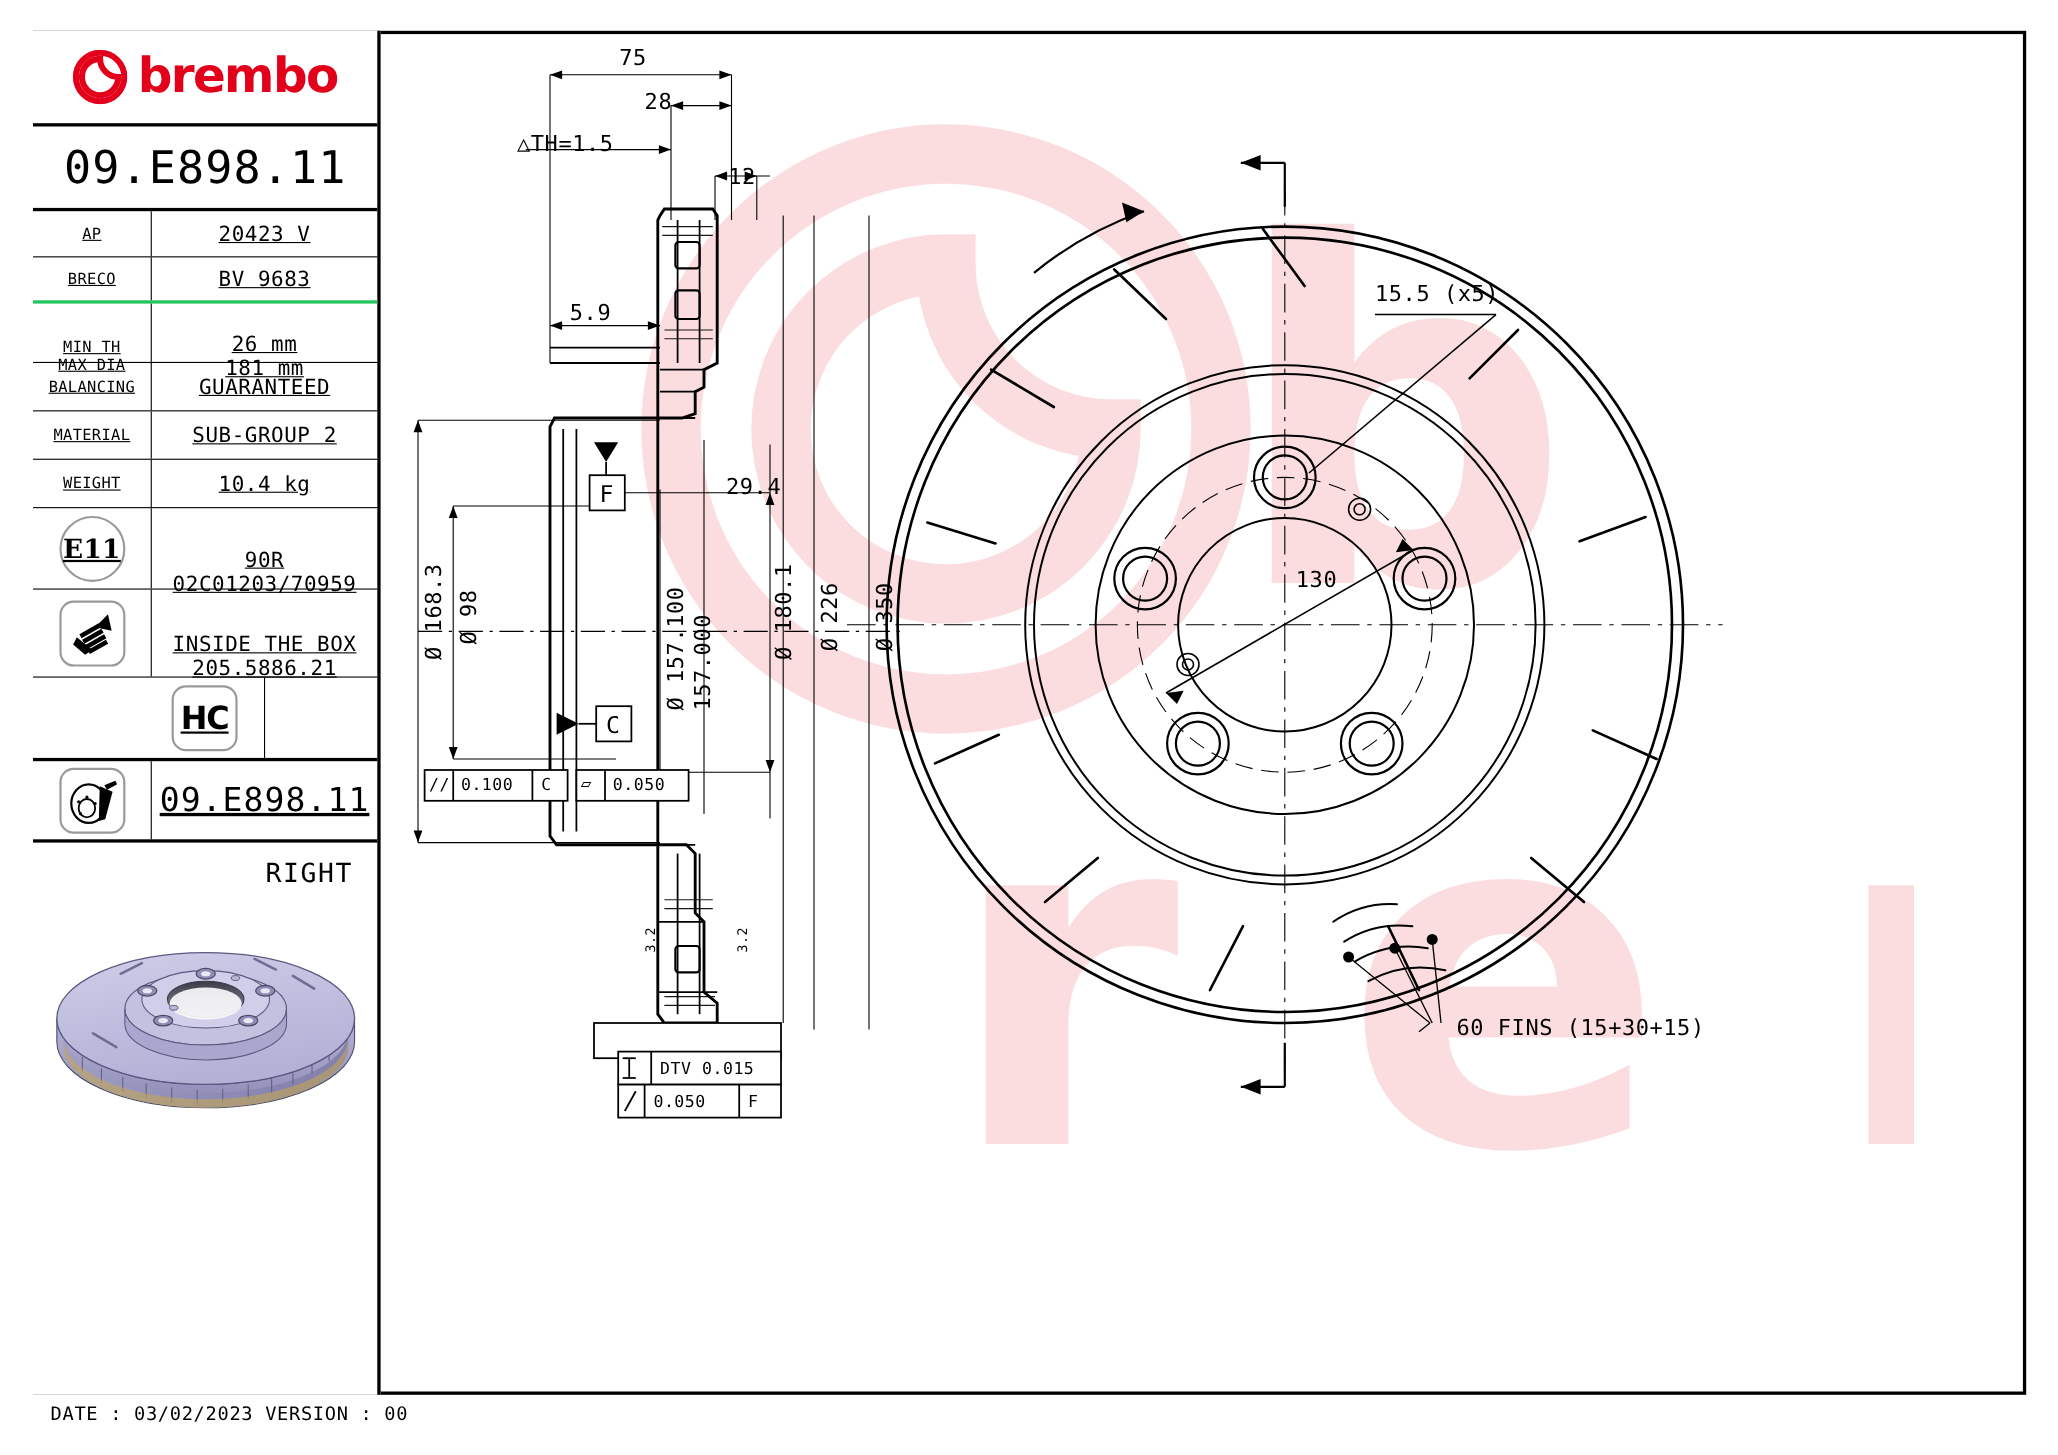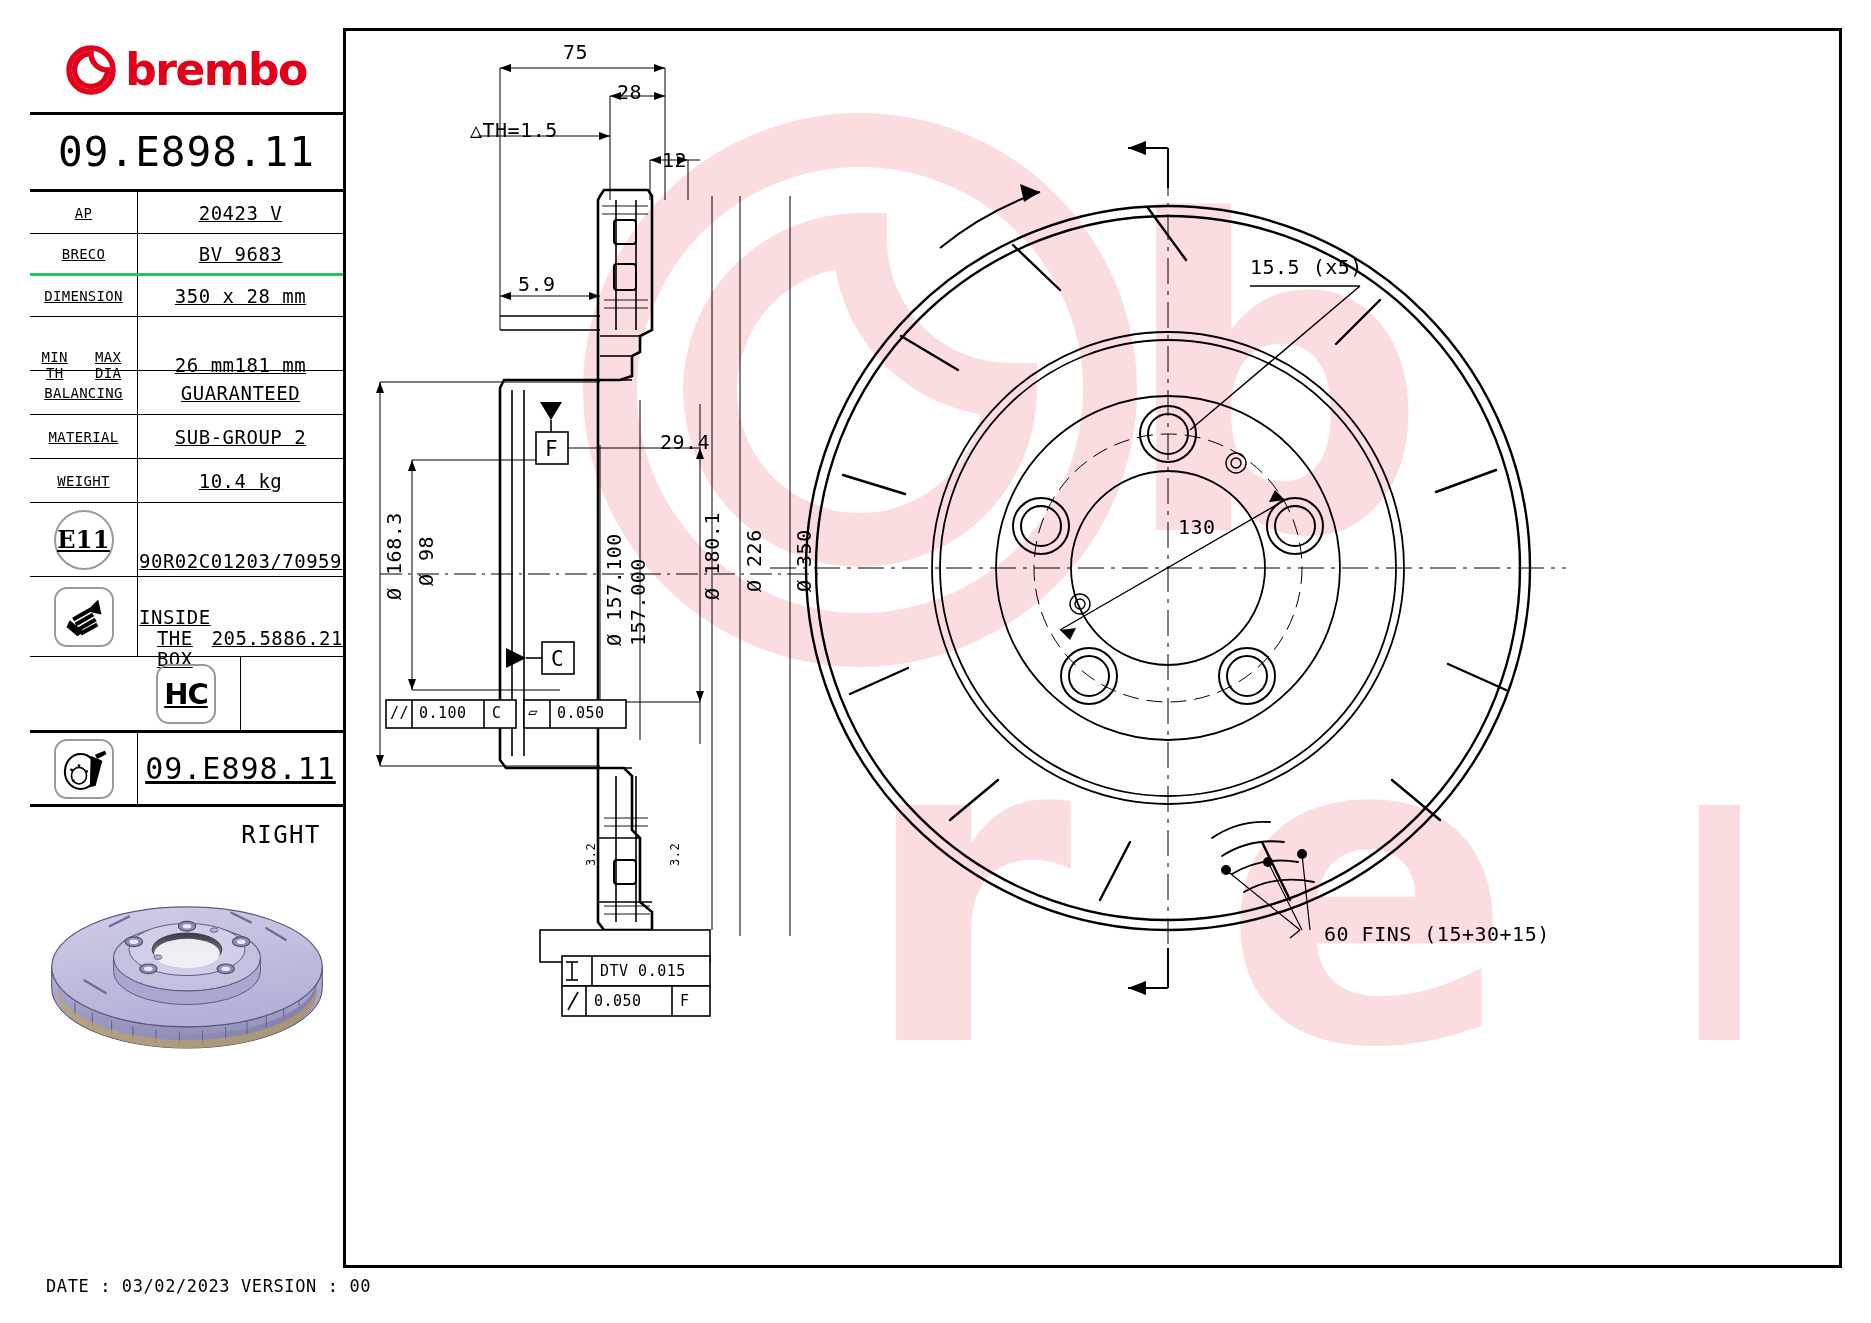--- a/index.html
+++ b/index.html
@@ -40,21 +40,21 @@
   .r-dim{height:41px;}
   .r-minth{height:54px;}
   .r-bal{height:44px;}
   .r-mat{height:44px;}
   .r-weight{height:44px;}
   .r-e11{height:74px;}
   .r-screw{height:80px;}
   .r-hc{height:76px;border-bottom:3px solid #000;flex-direction:column;}
   .r-disc{height:74px;border-bottom:3px solid #000;}
 
-  .two-line{display:flex;flex-direction:row;align-items:center;justify-content:center;
+  .two-line{display:flex;flex-direction:column;align-items:center;justify-content:center;
     line-height:1.12;width:100%;margin-top:44px;}
   .two-line span{display:block;}
   .lbl .two-line span{font-size:14px;}
   .val .two-line span{font-size:19px;}
 
   .icon-box{width:100%;height:100%;display:flex;align-items:center;justify-content:center;}
   .e11{width:56px;height:56px;border:2.5px solid #9a9a9a;border-radius:50%;
     display:flex;align-items:center;justify-content:center;
     font-family:"DejaVu Serif",serif;font-weight:700;font-size:24px;}
   .sqicon{width:56px;height:56px;border:2.5px solid #9a9a9a;border-radius:13px;
@@ -123,24 +123,20 @@
     <div class="cell r-ap">
       <div class="lbl" style="width:108px">AP</div>
       <div class="val">20423 V</div>
     </div>
 
     <div class="cell r-breco">
       <div class="lbl" style="width:108px">BRECO</div>
       <div class="val">BV 9683</div>
     </div>
 
-    <div class="cell r-dim">
-      <div class="lbl" style="width:108px">DIMENSION</div>
-      <div class="val">350 x 28 mm</div>
-    </div>
 
     <div class="cell r-minth">
       <div class="lbl" style="width:108px">
         <div class="two-line">
           <span>MIN TH</span>
           <span>MAX DIA</span>
         </div>
       </div>
       <div class="val">
         <div class="two-line">
@@ -553,21 +549,21 @@
       <g stroke-width="1.2">
         <line x1="1226" y1="870" x2="1300" y2="930"></line>
         <line x1="1268" y1="862" x2="1302" y2="930"></line>
         <line x1="1302" y1="854" x2="1310" y2="930"></line>
         <line x1="1290" y1="938" x2="1300" y2="930"></line>
       </g>
     </g>
   </svg>
 
   <span class="dtxt" style="left:563px;top:40px;">75</span>
-  <span class="dtxt" style="left:617px;top:80px;">28</span>
+  <span class="dtxt" style="left:586px;top:80px;">28</span>
   <span class="dtxt" style="left:662px;top:148px;">12</span>
   <span class="dtxt" style="left:470px;top:118px;">△TH=1.5</span>
   <span class="dtxt" style="left:518px;top:272px;">5.9</span>
   <span class="dtxt" style="left:660px;top:430px;">29.4</span>
 
   <span class="dtxt vtxt" style="left:382px;top:600px;">Ø 168.3</span>
   <span class="dtxt vtxt" style="left:414px;top:586px;">Ø 98</span>
   <span class="dtxt vtxt" style="left:602px;top:646px;">Ø 157.100</span>
   <span class="dtxt vtxt" style="left:626px;top:646px;">157.000</span>
   <span class="dtxt vtxt" style="left:700px;top:600px;">Ø 180.1</span>

